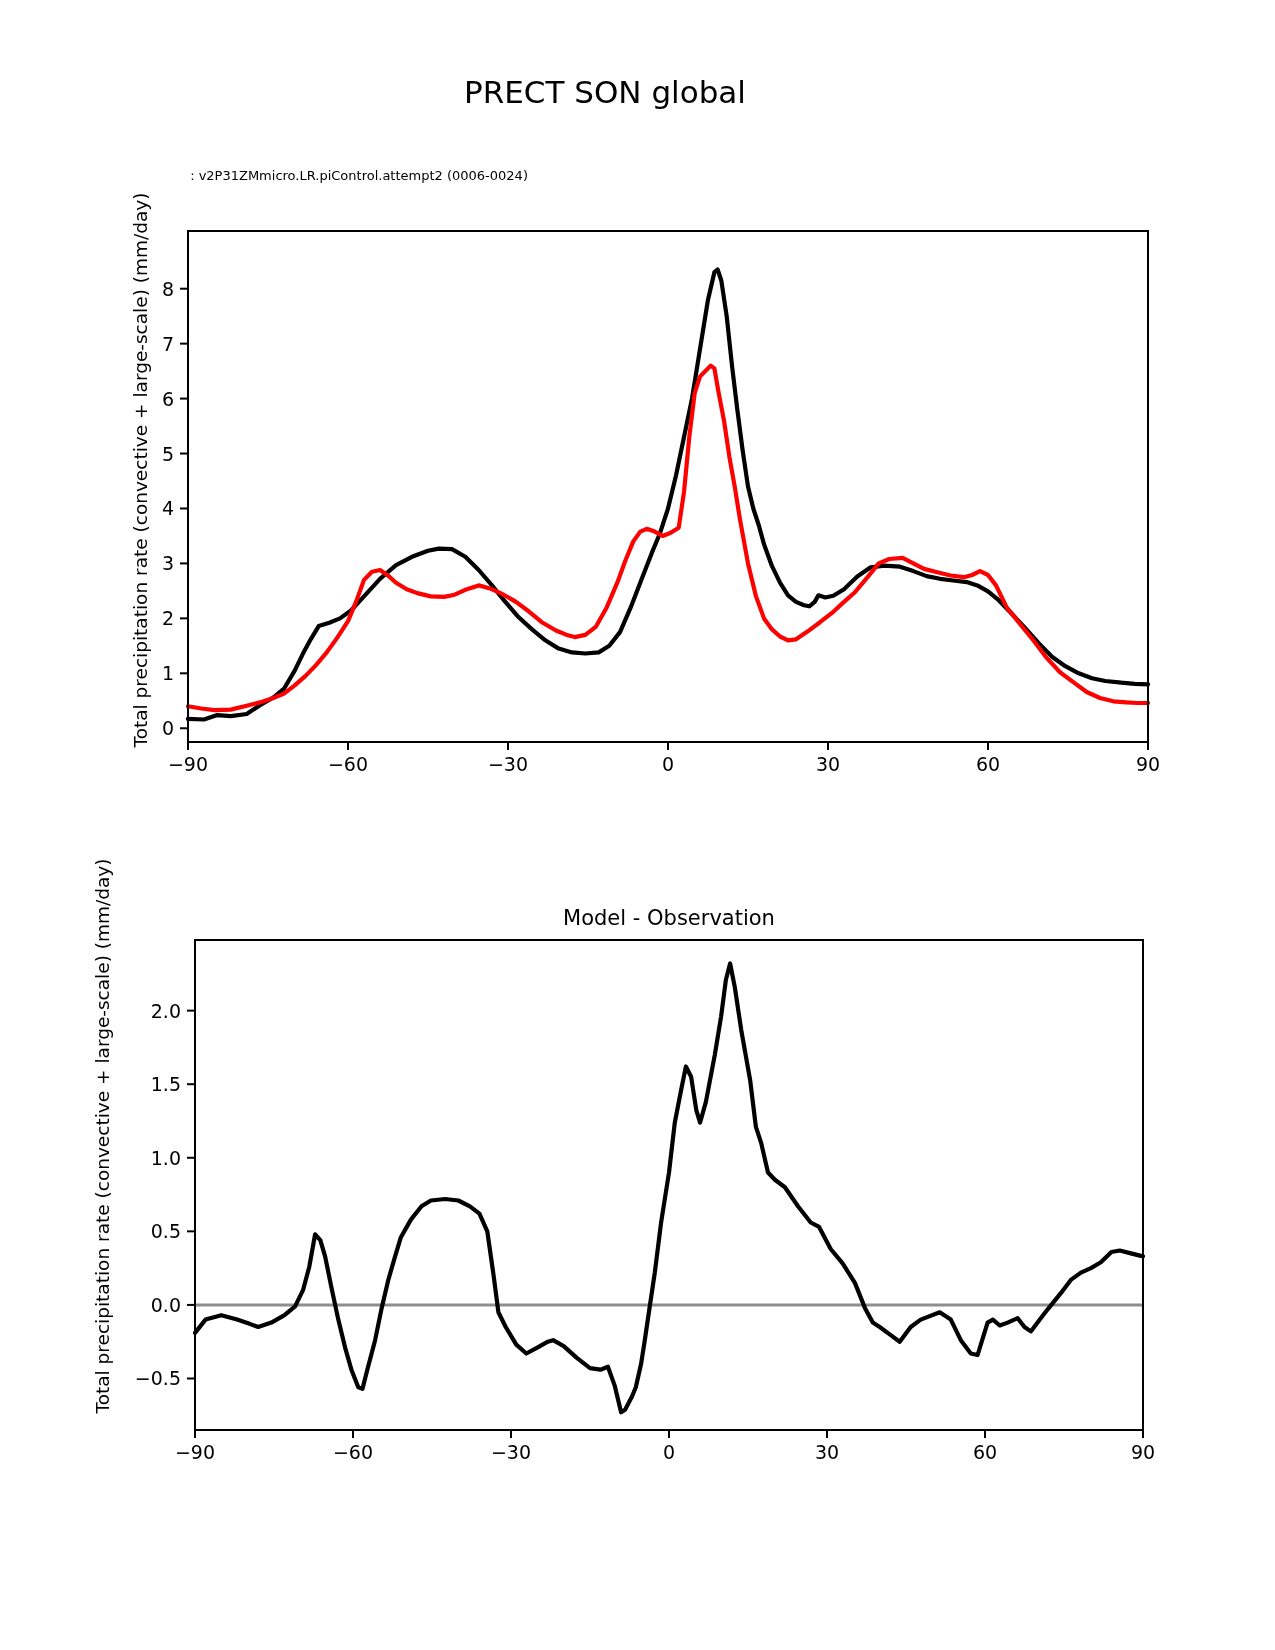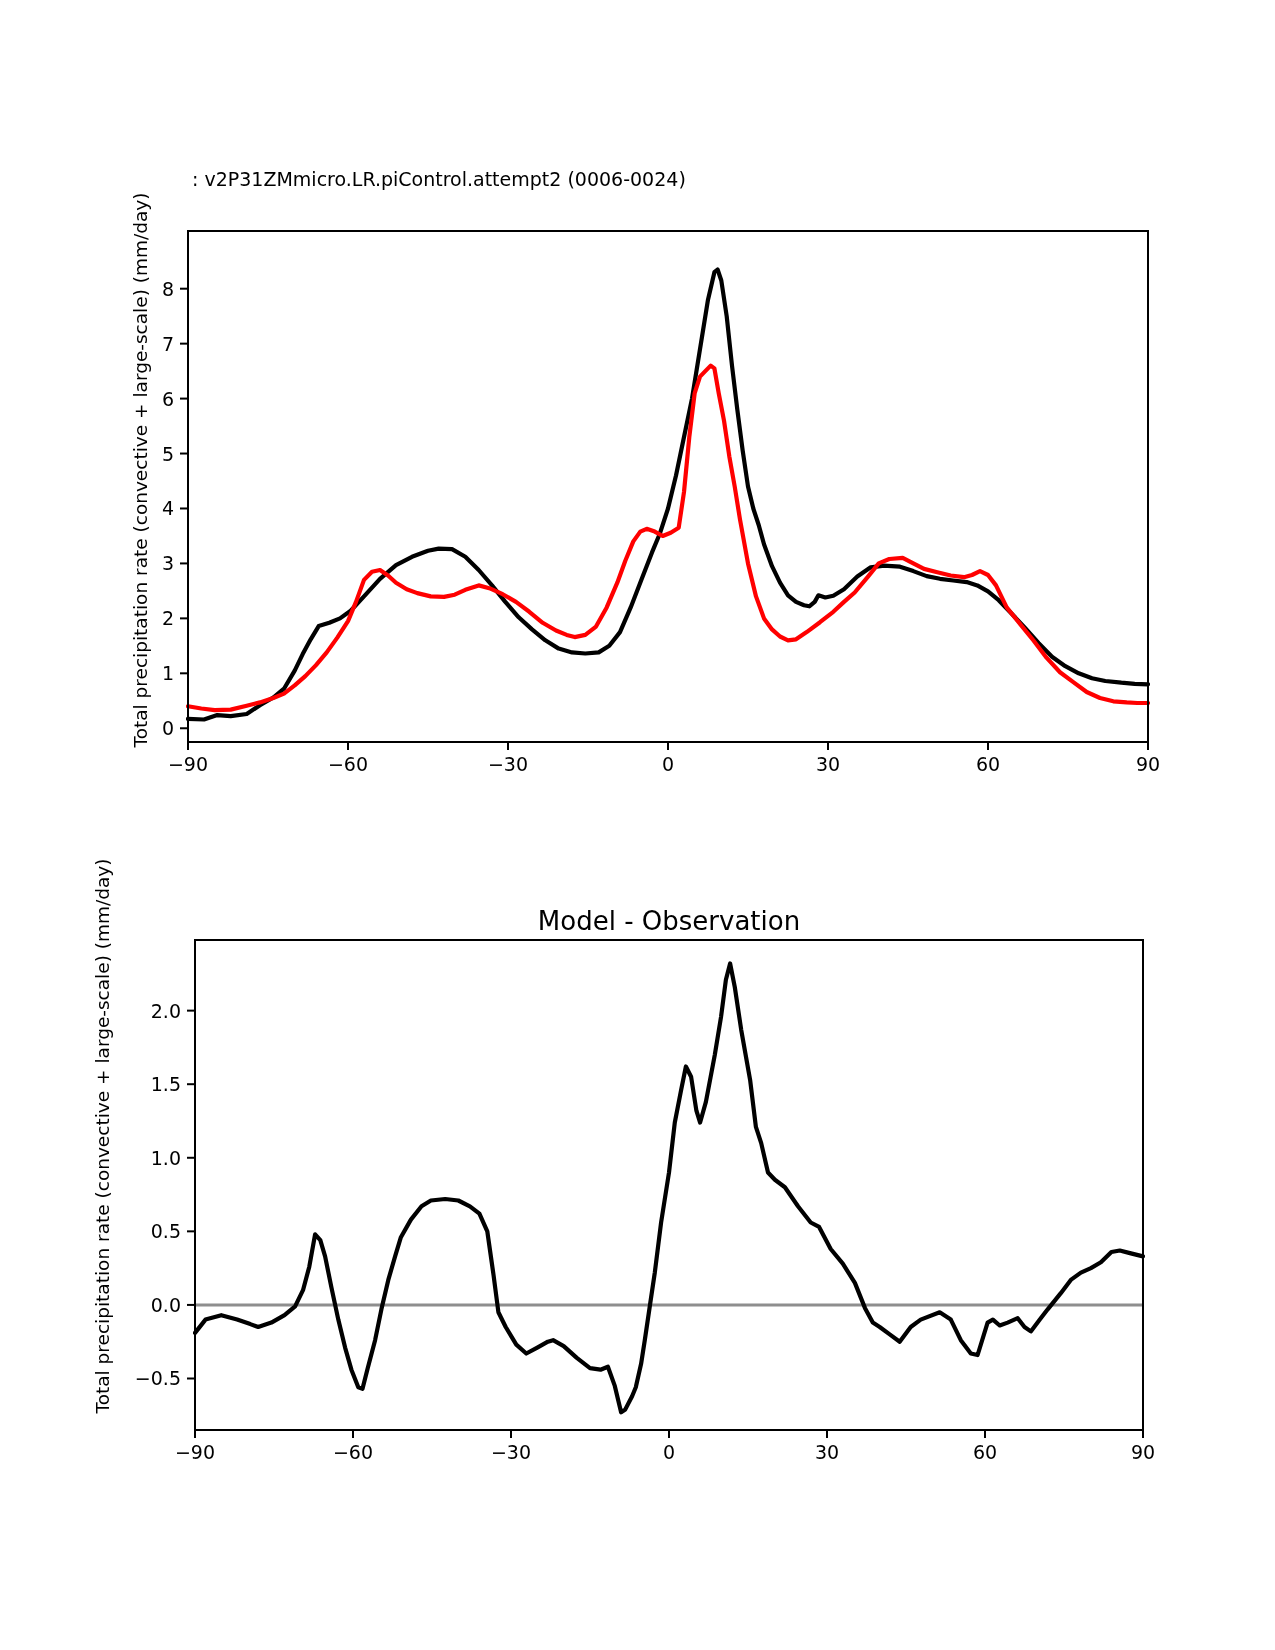--- a/index.html
+++ b/index.html
@@ -1,35 +1,36 @@
 <!DOCTYPE html>
 <html><head>
 <meta charset="utf-8">
 <style>
   html,body{margin:0;padding:0;background:#ffffff;}
   .page{position:relative;width:1275px;height:1650px;background:#fff;
         font-family:"DejaVu Sans","Liberation Sans",sans-serif;color:#000;overflow:hidden;}
   .fig-title{position:absolute;left:605px;top:74px;transform:translateX(-50%);
              font-size:31px;white-space:nowrap;}
-  .legend-line{position:absolute;font-size:19px;white-space:pre;}
+  .legend-line{position:absolute;font-size:13px;white-space:pre;}
   .legend-model{left:186px;top:168px;color:#000;}
   .legend-ref{left:182px;top:197px;color:#ff0000;}
   .ylabel{position:absolute;font-size:18.5px;white-space:nowrap;
           transform:translate(-50%,-50%) rotate(-90deg);}
   .ylabel-top{left:140px;top:470px;}
   .ylabel-bottom{left:102px;top:1136px;}
   .subplot-title{position:absolute;left:669px;top:906px;transform:translateX(-50%);
-                 font-size:26px;white-space:nowrap;}
+                 font-size:21px;white-space:nowrap;}
   svg#plots{position:absolute;left:0;top:0;}
   svg text.tick{font-family:"DejaVu Sans","Liberation Sans",sans-serif;font-size:19px;fill:#000;}
 </style>
 </head>
 <body>
 
 <div class="page">
+  <div class="fig-title">PRECT SON global</div>
   <div class="legend-line legend-model"> : v2P31ZMmicro.LR.piControl.attempt2 (0006-0024)</div>
   <div class="ylabel ylabel-top">Total precipitation rate (convective + large-scale) (mm/day)</div>
   <div class="ylabel ylabel-bottom">Total precipitation rate (convective + large-scale) (mm/day)</div>
   <div class="subplot-title">Model - Observation</div>
   <svg id="plots" width="1275" height="1650">
       <clipPath id="clip0">
         <rect x="186" y="229" width="964" height="515"></rect>
       </clipPath>
       <polyline points="188.0,718.9 204.0,719.5 217.3,715.1 230.7,716.2 246.7,714.0 260.0,705.2 273.3,697.5 284.0,688.7 294.7,670.6 302.7,654.1 310.7,639.3 318.7,626.1 329.3,622.8 340.0,618.4 350.7,610.7 364.0,596.4 380.0,578.8 396.0,565.1 412.0,556.8 428.0,550.8 438.7,548.6 452.0,549.1 465.3,556.8 478.7,570.0 492.0,585.4 505.3,601.9 518.7,617.3 532.0,629.4 545.3,640.3 558.7,648.6 572.0,652.4 585.3,653.5 598.7,652.4 609.3,645.8 620.0,632.1 630.7,607.4 641.3,579.9 652.0,552.4 660.0,533.2 668.0,508.5 676.0,475.5 684.0,437.0 692.0,398.6 700.0,349.1 708.0,299.7 714.4,272.2 717.6,269.5 721.3,280.5 726.7,316.2 732.0,365.6 737.3,409.6 742.7,450.8 748.0,486.5 753.3,508.5 758.7,525.0 764.0,544.2 772.0,566.2 780.0,582.7 788.0,595.3 796.0,601.9 804.0,605.2 809.3,606.3 814.7,601.9 818.4,595.3 825.3,597.5 833.3,595.8 844.0,589.2 857.3,576.6 870.7,567.3 884.0,565.6 900.0,566.7 913.3,571.1 926.7,576.1 940.0,578.8 953.3,580.5 966.7,582.1 977.3,585.4 988.0,591.4 998.7,600.2 1012.0,614.0 1025.3,628.3 1038.7,643.1 1052.0,656.8 1065.3,666.2 1078.7,673.3 1092.0,678.3 1105.3,681.0 1121.3,682.7 1134.7,683.8 1148.0,684.3" fill="none" stroke="#000000" stroke-width="4.2" stroke-linejoin="round" stroke-linecap="round" clip-path="url(#clip0)"></polyline>
       <polyline points="188.0,706.3 201.3,708.5 214.7,710.1 230.7,709.6 246.7,705.7 260.0,702.4 273.3,698.0 284.0,693.6 294.7,685.4 305.3,676.1 316.0,665.1 326.7,652.4 337.3,637.6 348.0,621.1 356.0,601.9 364.0,579.9 372.0,571.7 380.0,570.0 388.0,575.5 396.0,582.7 406.7,589.2 417.3,593.1 430.7,596.4 444.0,596.9 454.7,594.7 465.3,589.8 478.7,585.4 489.3,588.2 502.7,594.2 516.0,601.9 529.3,611.8 542.7,622.8 556.0,630.5 566.7,634.9 574.7,637.1 585.3,634.9 596.0,626.6 606.7,607.4 617.3,582.7 625.3,560.7 633.3,541.4 640.3,531.6 646.7,528.8 654.7,531.6 662.7,536.0 670.7,532.7 678.7,527.7 684.0,492.0 689.3,437.0 694.7,393.1 700.0,376.6 705.3,371.1 710.7,365.6 714.4,368.4 718.7,393.1 724.0,420.6 729.3,456.3 734.7,486.5 740.0,519.5 748.0,563.4 756.0,596.4 764.0,618.4 772.0,629.4 780.0,636.5 788.0,640.3 796.0,639.3 806.7,632.1 820.0,622.2 833.3,611.8 844.0,601.9 854.7,592.5 868.0,576.6 878.7,563.4 889.3,559.0 902.7,557.9 913.3,563.4 924.0,568.9 937.3,572.2 950.7,575.5 964.0,577.2 972.0,575.0 980.0,571.1 988.0,575.0 996.0,585.4 1006.7,607.4 1020.0,623.9 1033.3,640.3 1046.7,657.9 1060.0,672.2 1073.3,682.1 1086.7,692.0 1100.0,698.0 1113.3,701.3 1126.7,702.4 1137.3,703.0 1148.0,703.0" fill="none" stroke="#ff0000" stroke-width="4.2" stroke-linejoin="round" stroke-linecap="round" clip-path="url(#clip0)"></polyline>

